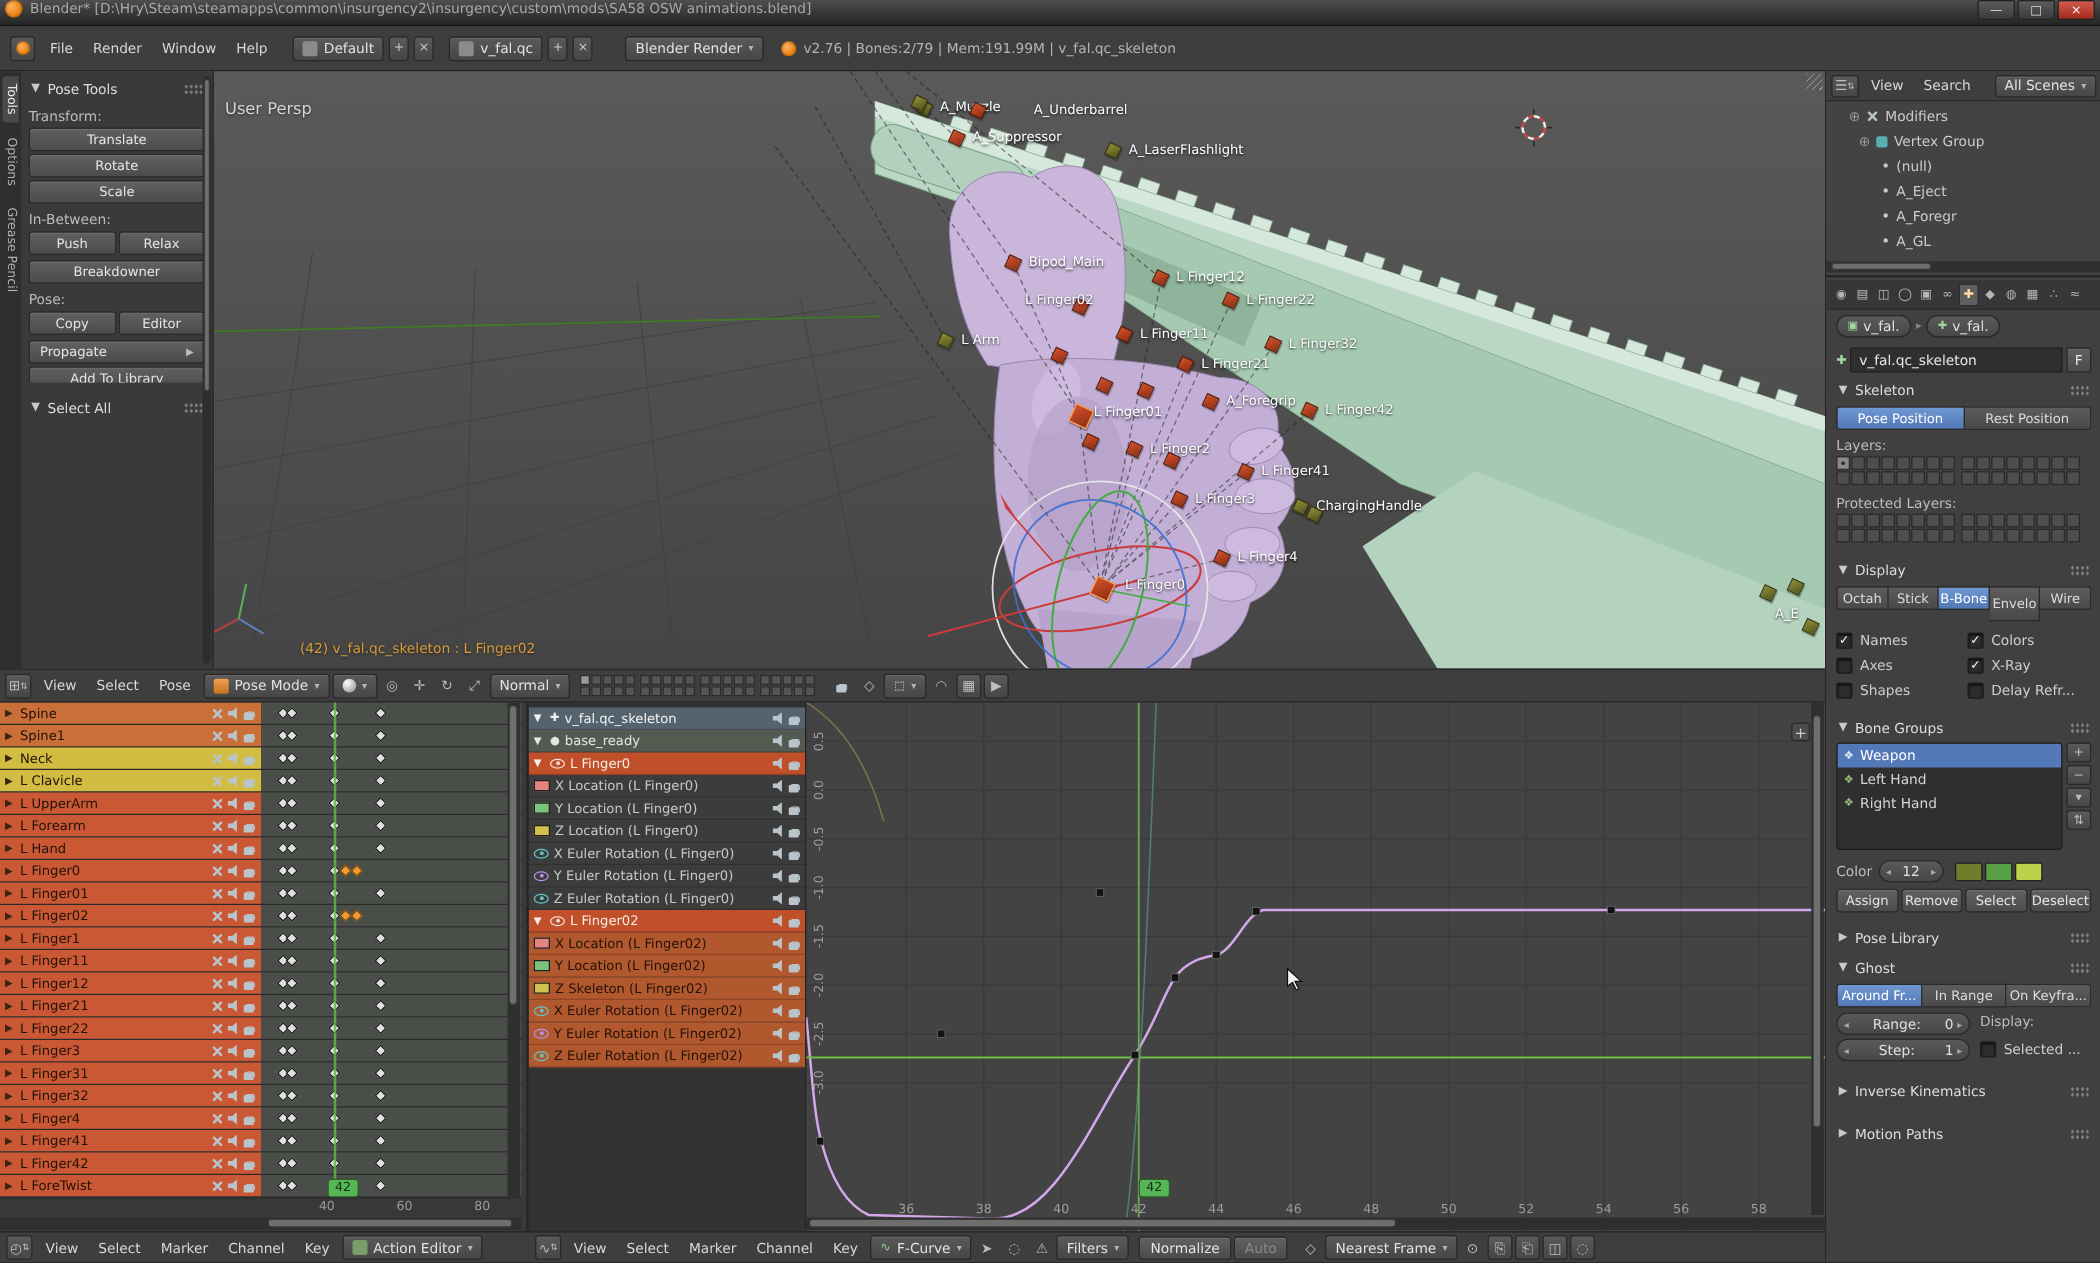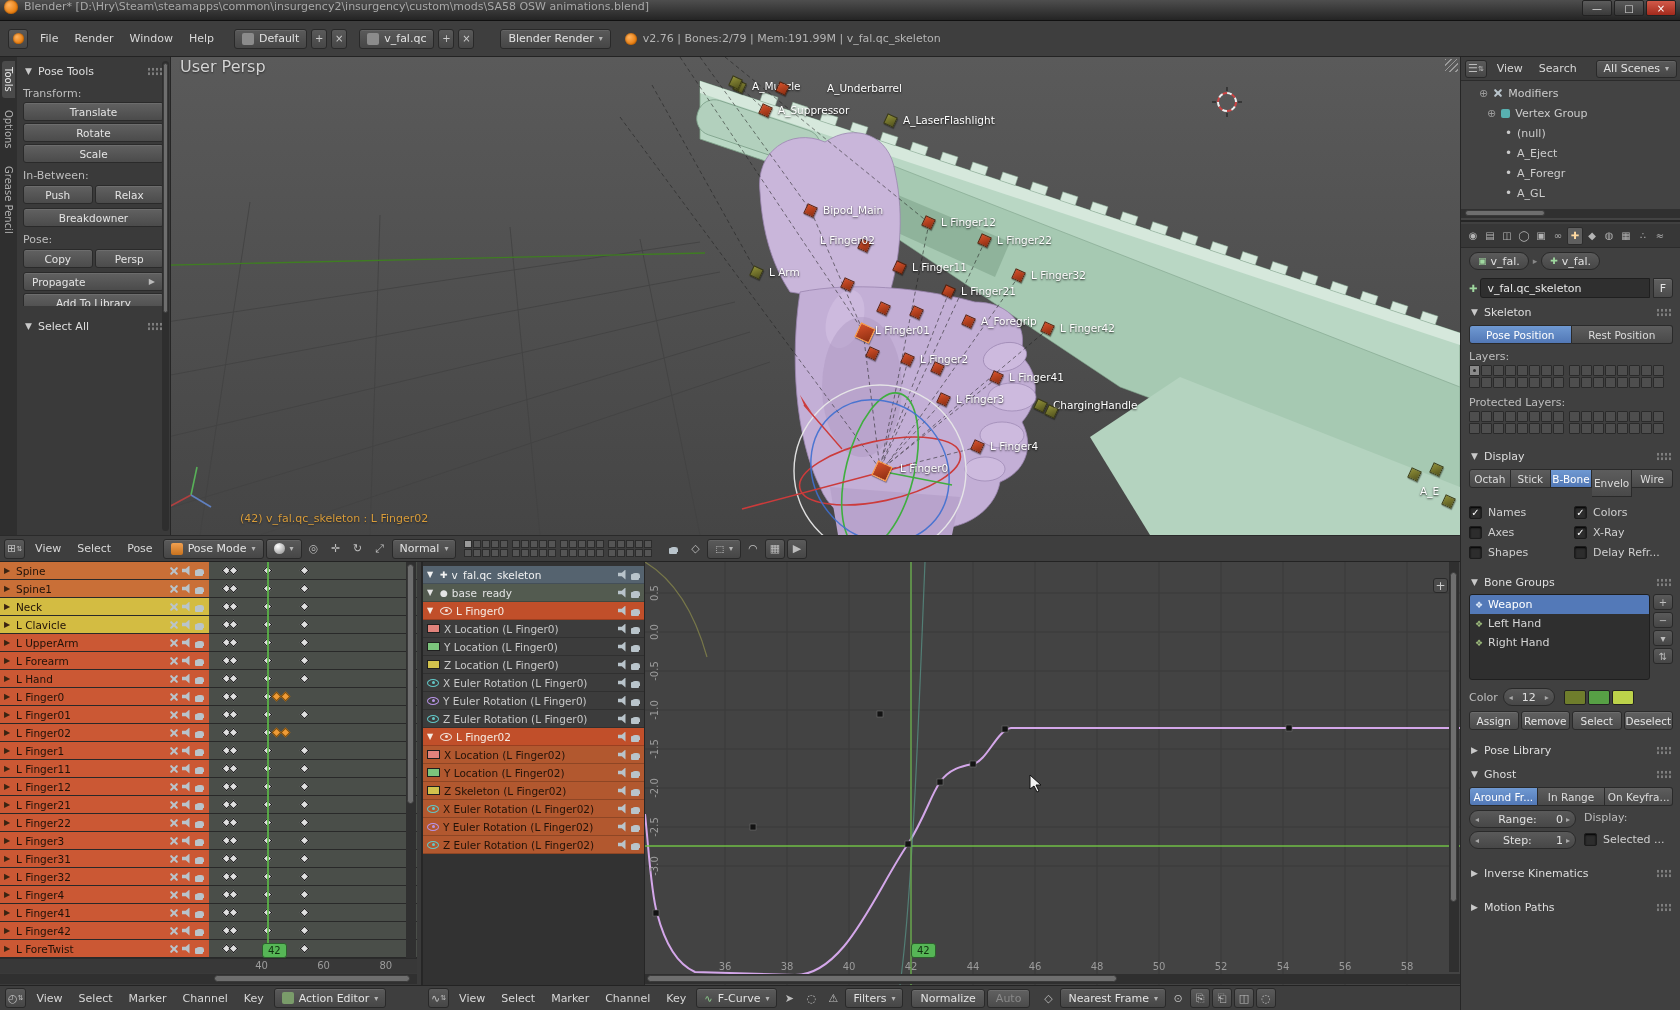--- a/index.html
+++ b/index.html
@@ -60,21 +60,21 @@
 .mini{width:10px;height:10px;position:relative;flex:none}
 .spk{background:#b9c4cb;clip-path:polygon(0 32%,38% 32%,75% 0,75% 100%,38% 68%,0 68%)}
 .lck{width:8px;height:6px;background:#b9c4cb;border-radius:1px;margin-top:4px}
 .lck::before{content:"";position:absolute;top:-1px;left:1px;width:6px;height:4px;border:1px solid #b9c4cb;border-bottom:none;border-radius:3px 3px 0 0}
 .tools::before,.tools::after{content:"";position:absolute;left:4px;top:0;width:2px;height:10px;background:#b9c4cb;border-radius:1px}
 .tools::before{transform:rotate(45deg)}.tools::after{transform:rotate(-45deg)}
 .thumb{position:absolute;background:#6e6e6e;border:1px solid #3a3a3a;border-radius:4px}
 
 
 .viewport{position:absolute;left:0;top:57px;width:1460px;height:478px;overflow:hidden;background:#4f4f4f}
-.vp-corner{position:absolute;left:180px;top:0;color:#d4d4d4;font-size:16px;text-shadow:0 1px 2px #0008}
+.vp-corner{position:absolute;left:180px;top:23px;color:#d4d4d4;font-size:13px;text-shadow:0 1px 2px #0008}
 .vp-status{position:absolute;left:240px;top:455px;color:#d89c3a;font-size:11px;text-shadow:0 1px 2px #0008}
 .grip{position:absolute;right:2px;top:2px;width:13px;height:13px;
   background:repeating-linear-gradient(135deg,#9a9a9a 0 1px,transparent 1px 4px)}
 .cube{position:absolute;width:11px;height:11px;background:linear-gradient(135deg,#d4502a,#8e2f12);
   border:1px solid #5a1d08;transform:rotate(25deg);box-shadow:1px 1px 1px rgba(0,0,0,.35)}
 .cube.olive{background:linear-gradient(135deg,#8f8f38,#54541e);border-color:#3a3a12}
 .cube.big{width:16px;height:16px;border:1.5px solid #ff9a3c}
 .blabel{position:absolute;color:#fff;font-size:10.5px;text-shadow:0 1px 2px rgba(0,0,0,.85);white-space:nowrap}
 
 
@@ -419,21 +419,21 @@
       <div class="btn ts-btn">Scale</div>
       <div class="ts-label">In-Between:</div>
       <div class="half">
         <div class="btn ts-btn">Push</div>
         <div class="btn ts-btn">Relax</div>
       </div>
       <div class="btn ts-btn">Breakdowner</div>
       <div class="ts-label">Pose:</div>
       <div class="half">
         <div class="btn ts-btn">Copy</div>
-        <div class="btn ts-btn">Persp</div>
+        <div class="btn ts-btn">Editor</div>
       </div>
       <div class="btn ts-btn" style="justify-content:space-between">
         <span>Propagate</span>
         <span style="font-size:8px;color:#bbb">▶</span>
       </div>
       <div class="clipwrap">
         <div class="btn ts-btn" style="margin:0">Add To Library</div>
       </div>
       <div class="phdr" style="margin-top:10px">
         <span class="tri">▼</span>

